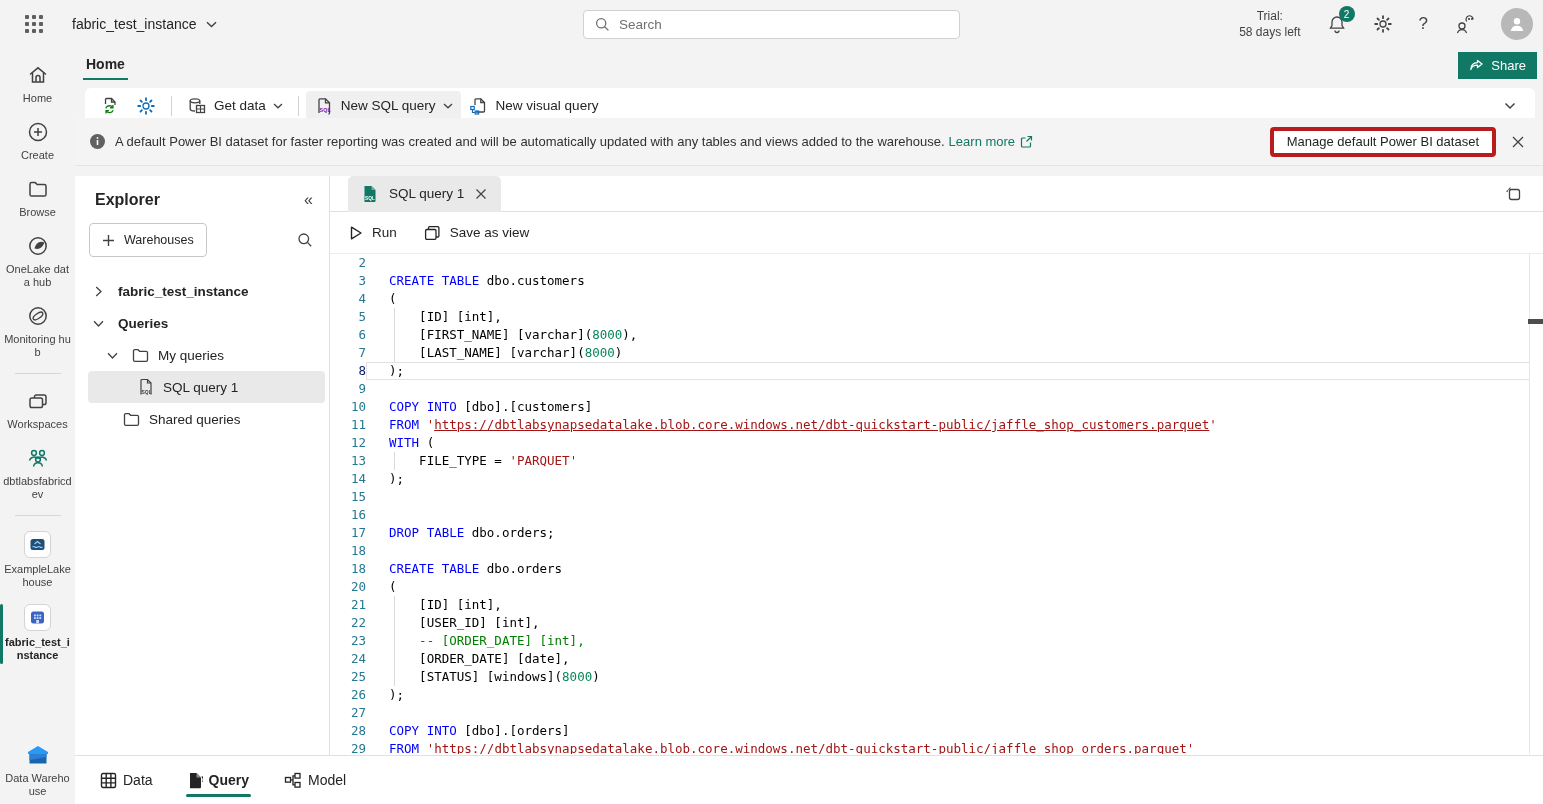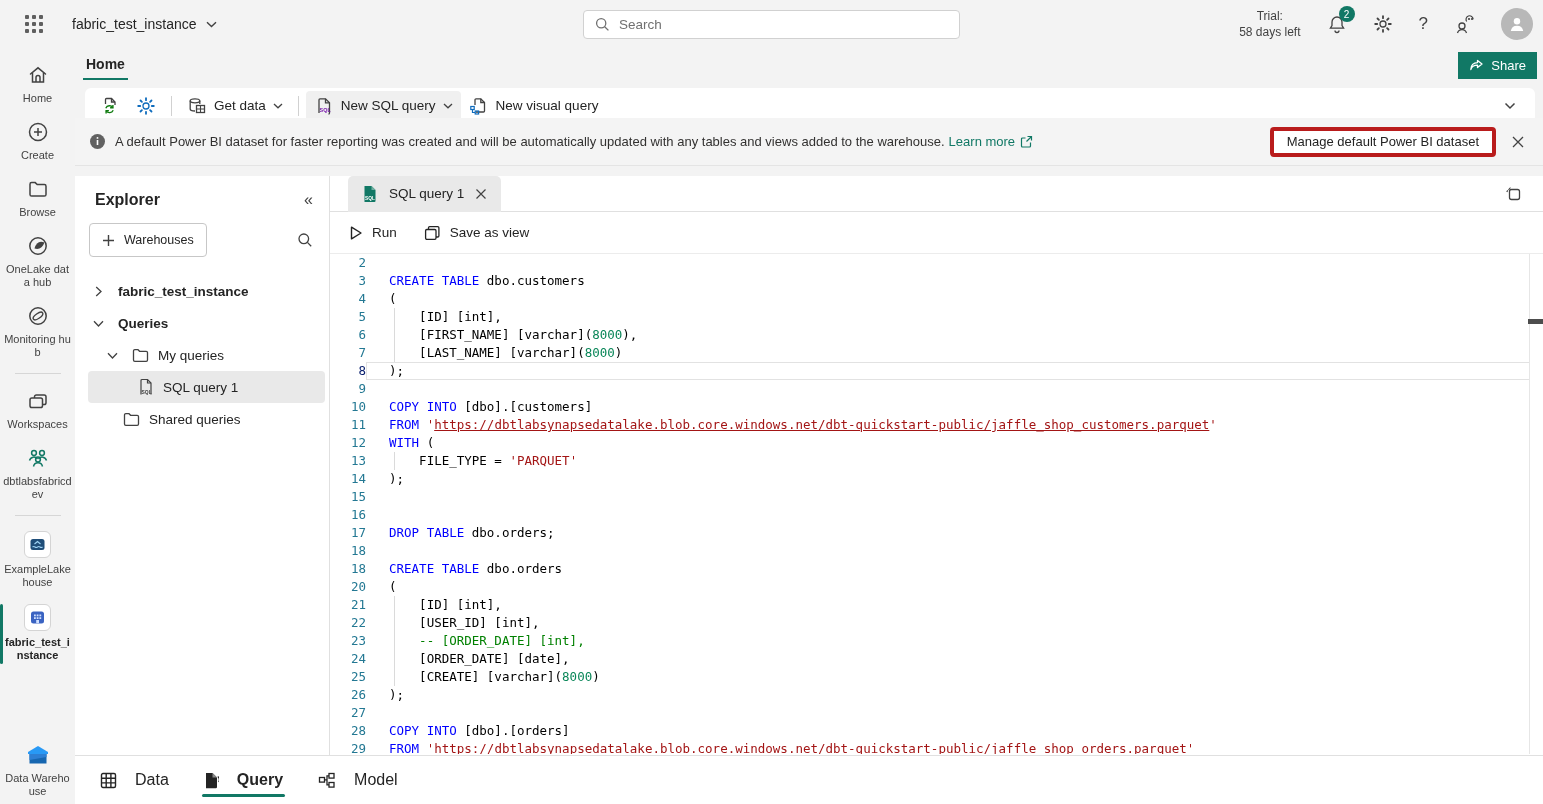--- a/index.html
+++ b/index.html
@@ -105,21 +105,21 @@
   .tk-num { color:var(--num); }
   .tk-str { color:var(--str); }
   .tk-lnk { color:var(--str); text-decoration:underline; cursor:pointer; }
   .tk-com { color:var(--com); }
   .overview-line { position:absolute; right:13px; top:0; bottom:0; width:1px; background:#e6e6e6; }
   .overview-marker { position:absolute; right:0; top:65px; width:15px; height:5px; background:#4d4d4d; }
 
   
   .footer { position:absolute; left:75px; top:755px; width:1468px; height:49px; background:#fff;
     border-top:1px solid #e0e0e0; display:flex; align-items:center; gap:35px; padding-left:25px; }
-  .f-tab { display:flex; align-items:center; gap:18px; font-size:16px; height:100%; position:relative; cursor:pointer; }
+  .f-tab { display:flex; align-items:center; gap:6px; font-size:14px; height:100%; position:relative; cursor:pointer; }
   .f-tab.active { font-weight:700; }
   .f-tab.active::after { content:""; position:absolute; left:-2px; right:-2px; bottom:7px; height:3px;
     background:var(--accent); border-radius:2px; }
 </style>
 </head>
 <body>
 
 <div class="topbar">
   <div class="waffle">
     <i></i>
@@ -585,21 +585,21 @@
         <div class="code-line">
           <span class="ln">23</span>
           <span class="lc guide"><span class="tk-com">    -- [ORDER_DATE] [int],</span></span>
         </div>
         <div class="code-line">
           <span class="ln">24</span>
           <span class="lc guide"><span class="tk-pl">    [ORDER_DATE] [date],</span></span>
         </div>
         <div class="code-line">
           <span class="ln">25</span>
-          <span class="lc guide"><span class="tk-pl">    [CREATE] [varchar](</span><span class="tk-num">8000</span><span class="tk-pl">)</span></span>
+          <span class="lc guide"><span class="tk-pl">    [STATUS] [windows](</span><span class="tk-num">8000</span><span class="tk-pl">)</span></span>
         </div>
         <div class="code-line">
           <span class="ln">26</span>
           <span class="lc"><span class="tk-pl">);</span></span>
         </div>
         <div class="code-line">
           <span class="ln">27</span>
           <span class="lc"></span>
         </div>
         <div class="code-line">

